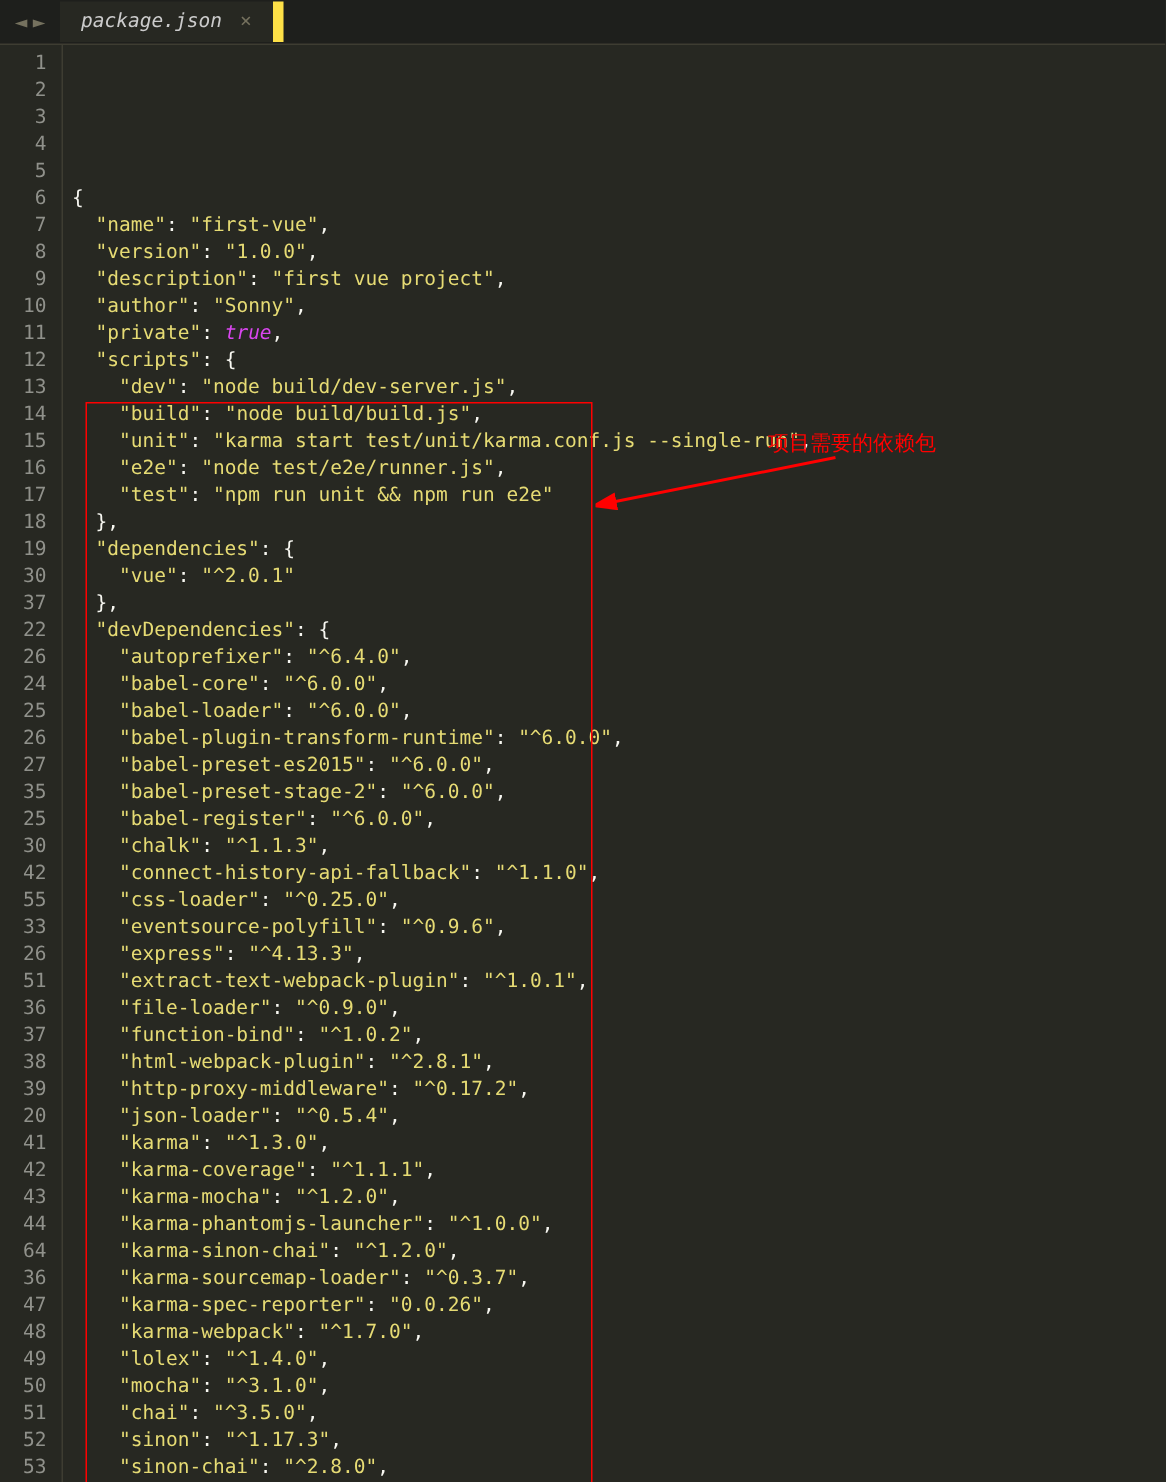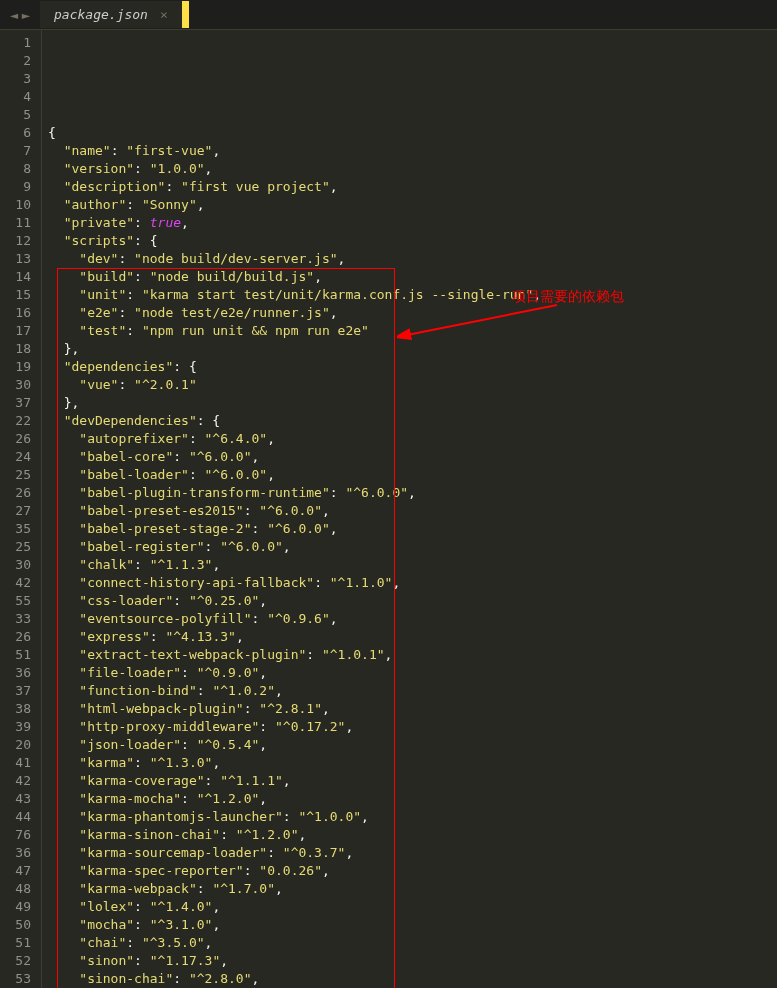--- a/index.html
+++ b/index.html
@@ -132,21 +132,21 @@
       <div class="line">51</div>
       <div class="line">36</div>
       <div class="line">37</div>
       <div class="line">38</div>
       <div class="line">39</div>
       <div class="line">20</div>
       <div class="line">41</div>
       <div class="line">42</div>
       <div class="line">43</div>
       <div class="line">44</div>
-      <div class="line">76</div>
+      <div class="line">64</div>
       <div class="line">36</div>
       <div class="line">47</div>
       <div class="line">48</div>
       <div class="line">49</div>
       <div class="line">50</div>
       <div class="line">51</div>
       <div class="line">52</div>
       <div class="line">53</div>
     </div>
   <div class="code" id="code">

